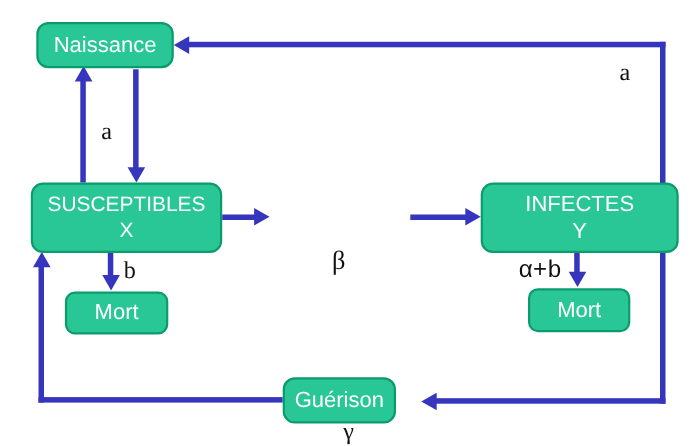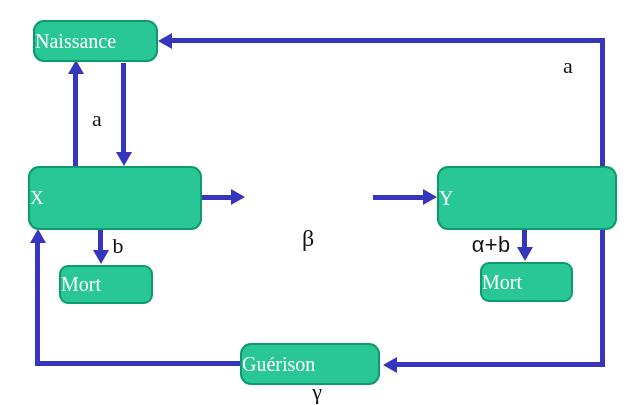--- a/index.html
+++ b/index.html
@@ -22,31 +22,31 @@
   .ah-left  { border-top: 8px solid transparent; border-bottom: 8px solid transparent; border-right: 14px solid var(--arrow, #3535BE); }
 
   
   .node {
     position: absolute; z-index: 2;
     background: var(--node-fill, #29C795);
     border: 2px solid var(--node-border, #0B9B6C);
     border-radius: 11px;
     color: var(--node-text, #ffffff);
     display: flex; flex-direction: column;
-    align-items: flex-start; justify-content: center;
+    align-items: center; justify-content: center;
     text-align: center; box-sizing: border-box;
-    font-size: 20px; line-height: 1.22; font-family: Liberation Serif, serif;
+    font-size: 20px; line-height: 1.22;
   }
   .node-naissance     { left: 33px;  top: 20px;  width: 125px; height: 42px; }
   .node-susceptibles  { left: 28px;  top: 166px; width: 174px; height: 64px; font-size: 19px; }
   .node-infection     { left: 245px; top: 174px; width: 128px; height: 48px; }
   .node-infectes      { left: 437px; top: 166px; width: 180px; height: 64px; }
   .node-mort-s        { left: 59px;  top: 265px; width: 94px;  height: 39px; border-radius: 9px; }
   .node-mort-i        { left: 480px; top: 262px; width: 93px;  height: 40px; border-radius: 9px; }
-  .node-guerison      { left: 240px; top: 343px; width: 140px; height: 42px; }
+  .node-guerison      { left: 257px; top: 343px; width: 103px; height: 42px; }
 
   
   .elabel {
     position: absolute; z-index: 3;
     font-family: "Liberation Serif", serif;
     font-size: 22px; color: var(--label-text, #111111);
     transform: translate(-50%, -50%); white-space: nowrap;
   }
   .elabel-a-left  { left: 97px;  top: 119px; }
   .elabel-a-loop  { left: 568px; top: 66px;  }
@@ -87,25 +87,27 @@
   <div class="ah ah-down" style="left:93px; top:250px;"></div>
 
   <div class="shaft" style="left:522px; top:230px; width:5px; height:19px;"></div>
   <div class="ah ah-down" style="left:517px; top:247px;"></div>
 
   <div class="node node-naissance">
     <span>Naissance</span>
   </div>
 
   <div class="node node-susceptibles">
+    <span>SUSCEPTIBLES</span>
     <span>X</span>
   </div>
 
 
   <div class="node node-infectes">
+    <span>INFECTES</span>
     <span>Y</span>
   </div>
 
   <div class="node node-mort-s">
     <span>Mort</span>
   </div>
 
   <div class="node node-mort-i">
     <span>Mort</span>
   </div>

